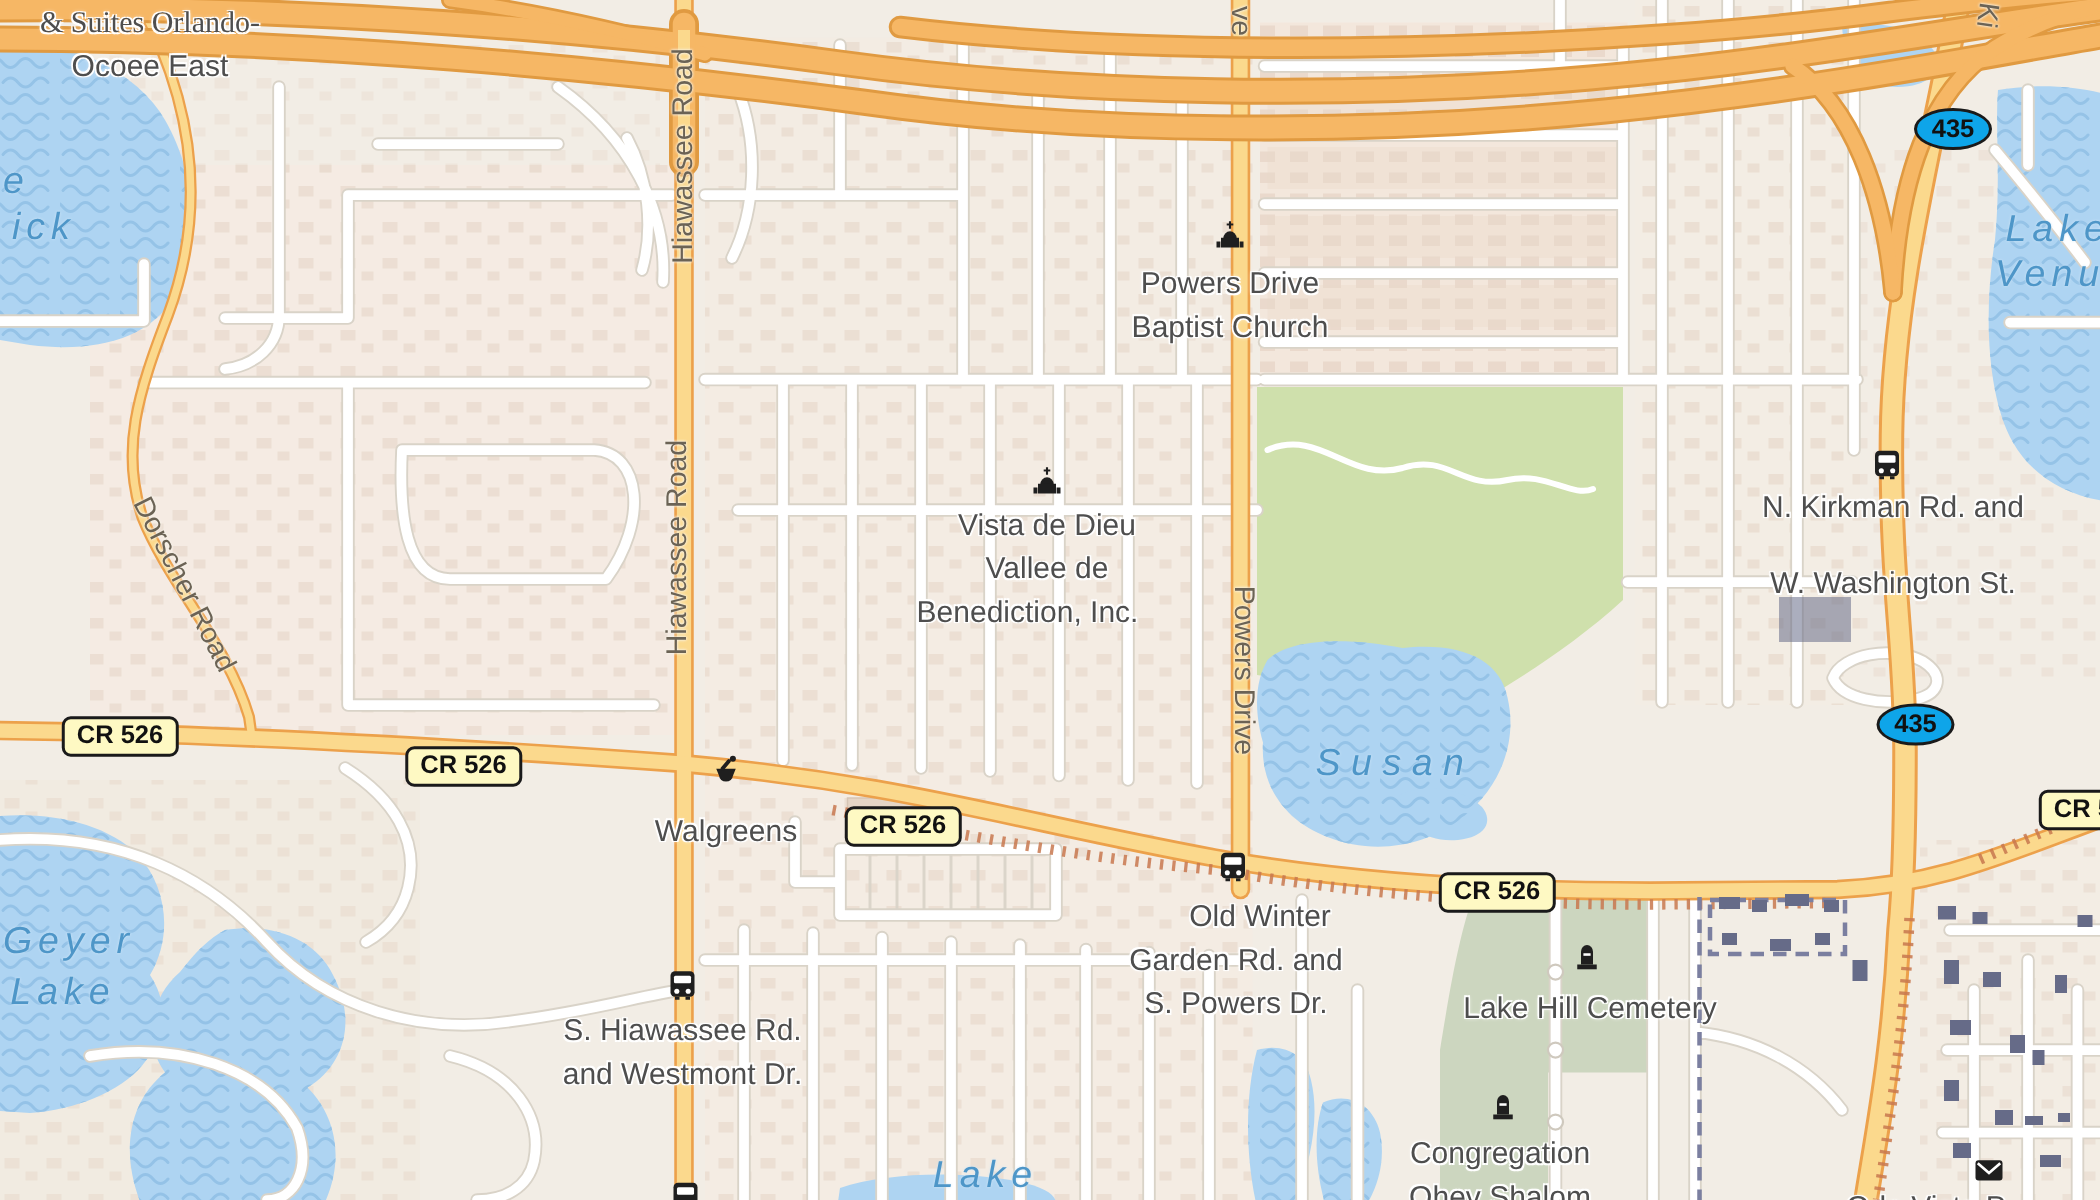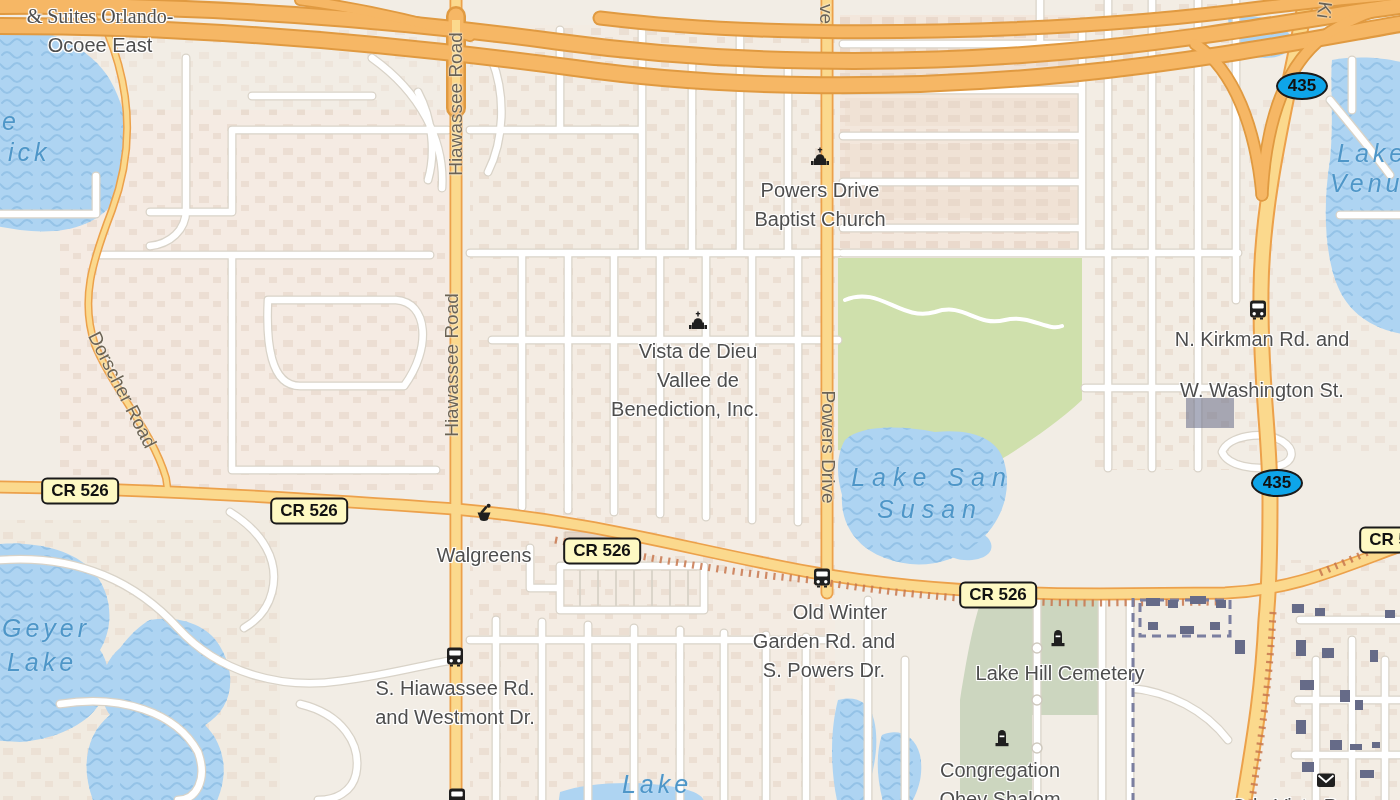--- a/index.html
+++ b/index.html
@@ -238,21 +238,20 @@
       <div class="street-label" style="left: 456px; top: 104px; transform: translate(-50%, -50%) rotate(-90deg);">Hiawassee Road</div>
       <div class="street-label" style="left: 452px; top: 365px; transform: translate(-50%, -50%) rotate(-90deg);">Hiawassee Road</div>
       <div class="street-label" style="left: 828px; top: 447px; transform: translate(-50%, -50%) rotate(90deg);">Powers Drive</div>
       <div class="street-label" style="left: 122px; top: 390px; transform: translate(-50%, -50%) rotate(63deg);">Dorscher Road</div>
       <div class="street-label" style="left: 826px; top: 14px; transform: translate(-50%, -50%) rotate(90deg);">ve</div>
       <div class="street-label" style="left: 1324px; top: 10px; transform: translate(-50%, -50%) rotate(98deg);">Ki</div>
       <div class="water-label" style="top: 121px; left: 2px; transform: translate(0px, -50%);">e</div>
       <div class="water-label" style="top: 152px; left: 8px; transform: translate(0px, -50%);">ick</div>
       <div class="water-label" style="top: 628px; left: 46px; transform: translate(-50%, -50%);">Geyer</div>
       <div class="water-label" style="top: 662px; left: 42px; transform: translate(-50%, -50%);">Lake</div>
-      <div class="water-label" style="top: 477px; left: 932px; transform: translate(-50%, -50%); letter-spacing: 7px;">Lake San</div>
       <div class="water-label" style="top: 509px; left: 930px; transform: translate(-50%, -50%); letter-spacing: 7px;">Susan</div>
       <div class="water-label" style="top: 153px; left: 1337px; transform: translate(0px, -50%);">Lake</div>
       <div class="water-label" style="top: 183px; left: 1330px; transform: translate(0px, -50%);">Venus</div>
       <div class="water-label" style="top: 784px; left: 657px; transform: translate(-50%, -50%);">Lake</div>
       <div class="shield-rect" style="left: 80px; top: 491px;">CR 526</div>
       <div class="shield-rect" style="left: 309px; top: 511px;">CR 526</div>
       <div class="shield-rect" style="left: 602px; top: 551px;">CR 526</div>
       <div class="shield-rect" style="left: 998px; top: 595px;">CR 526</div>
       <div class="shield-rect" style="left: 1398px; top: 540px;">CR 526</div>
       <div class="shield-oval" style="left: 1302px; top: 86px;">435</div>

